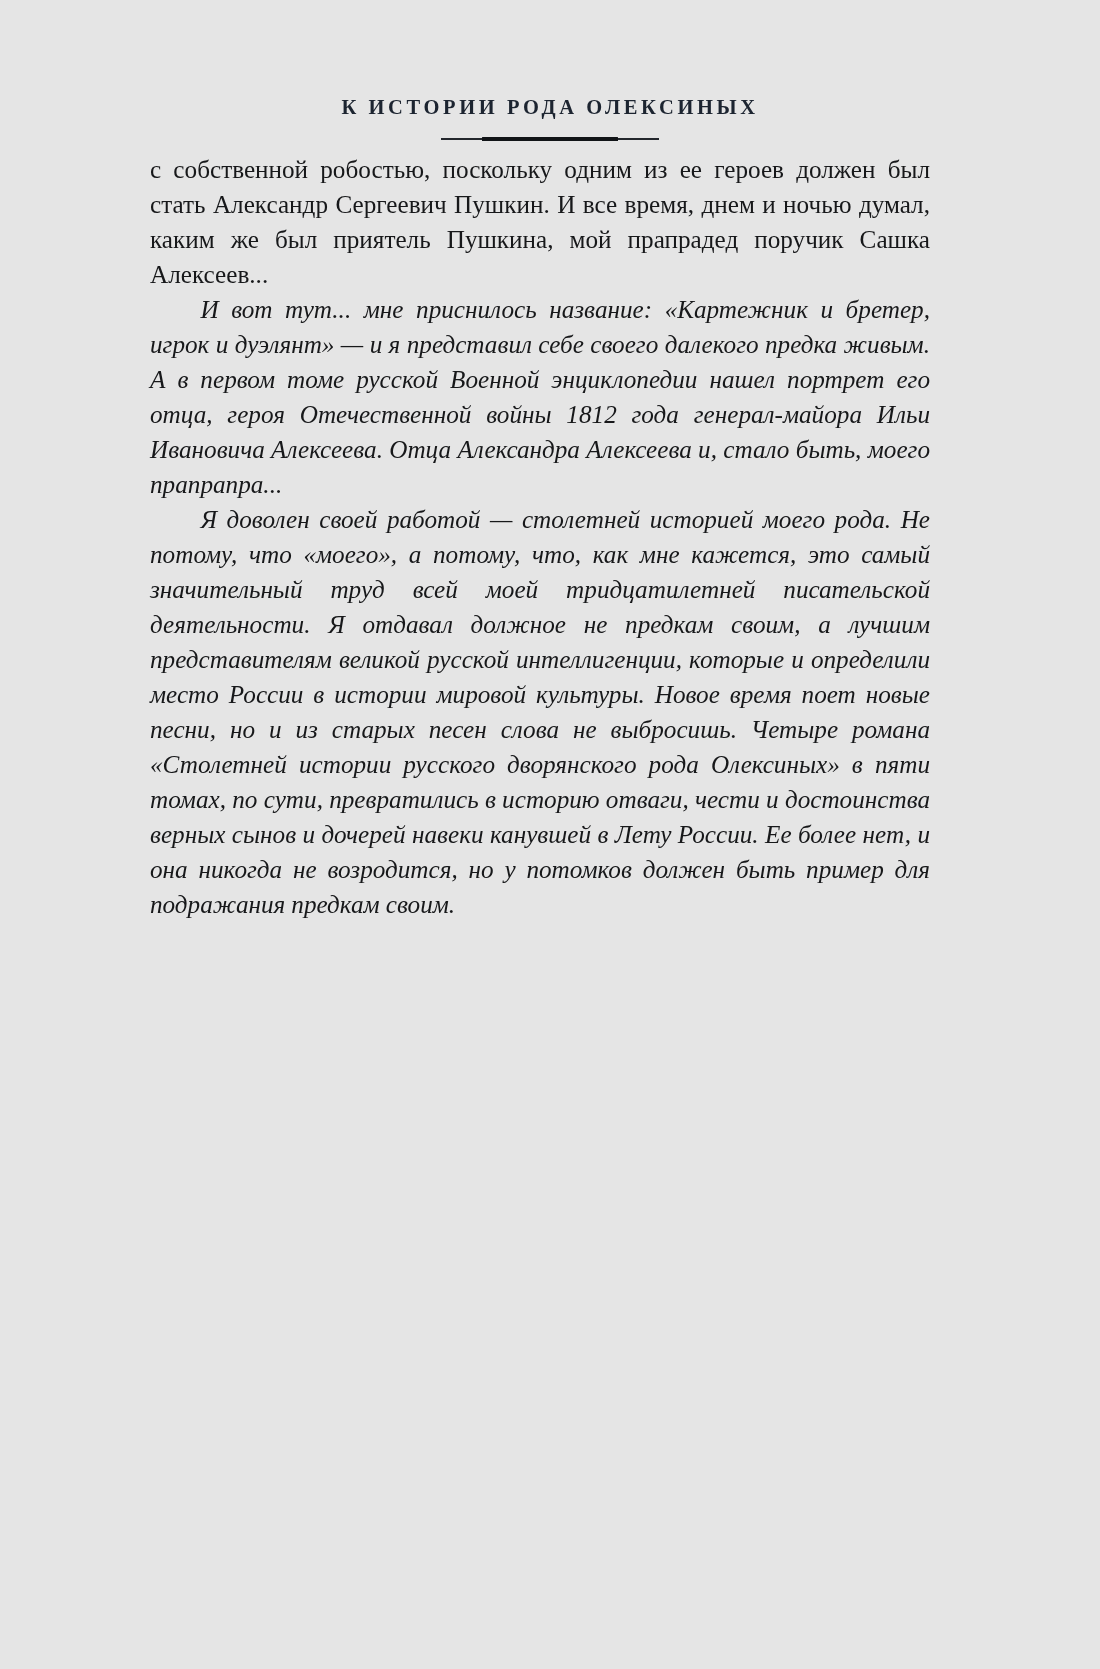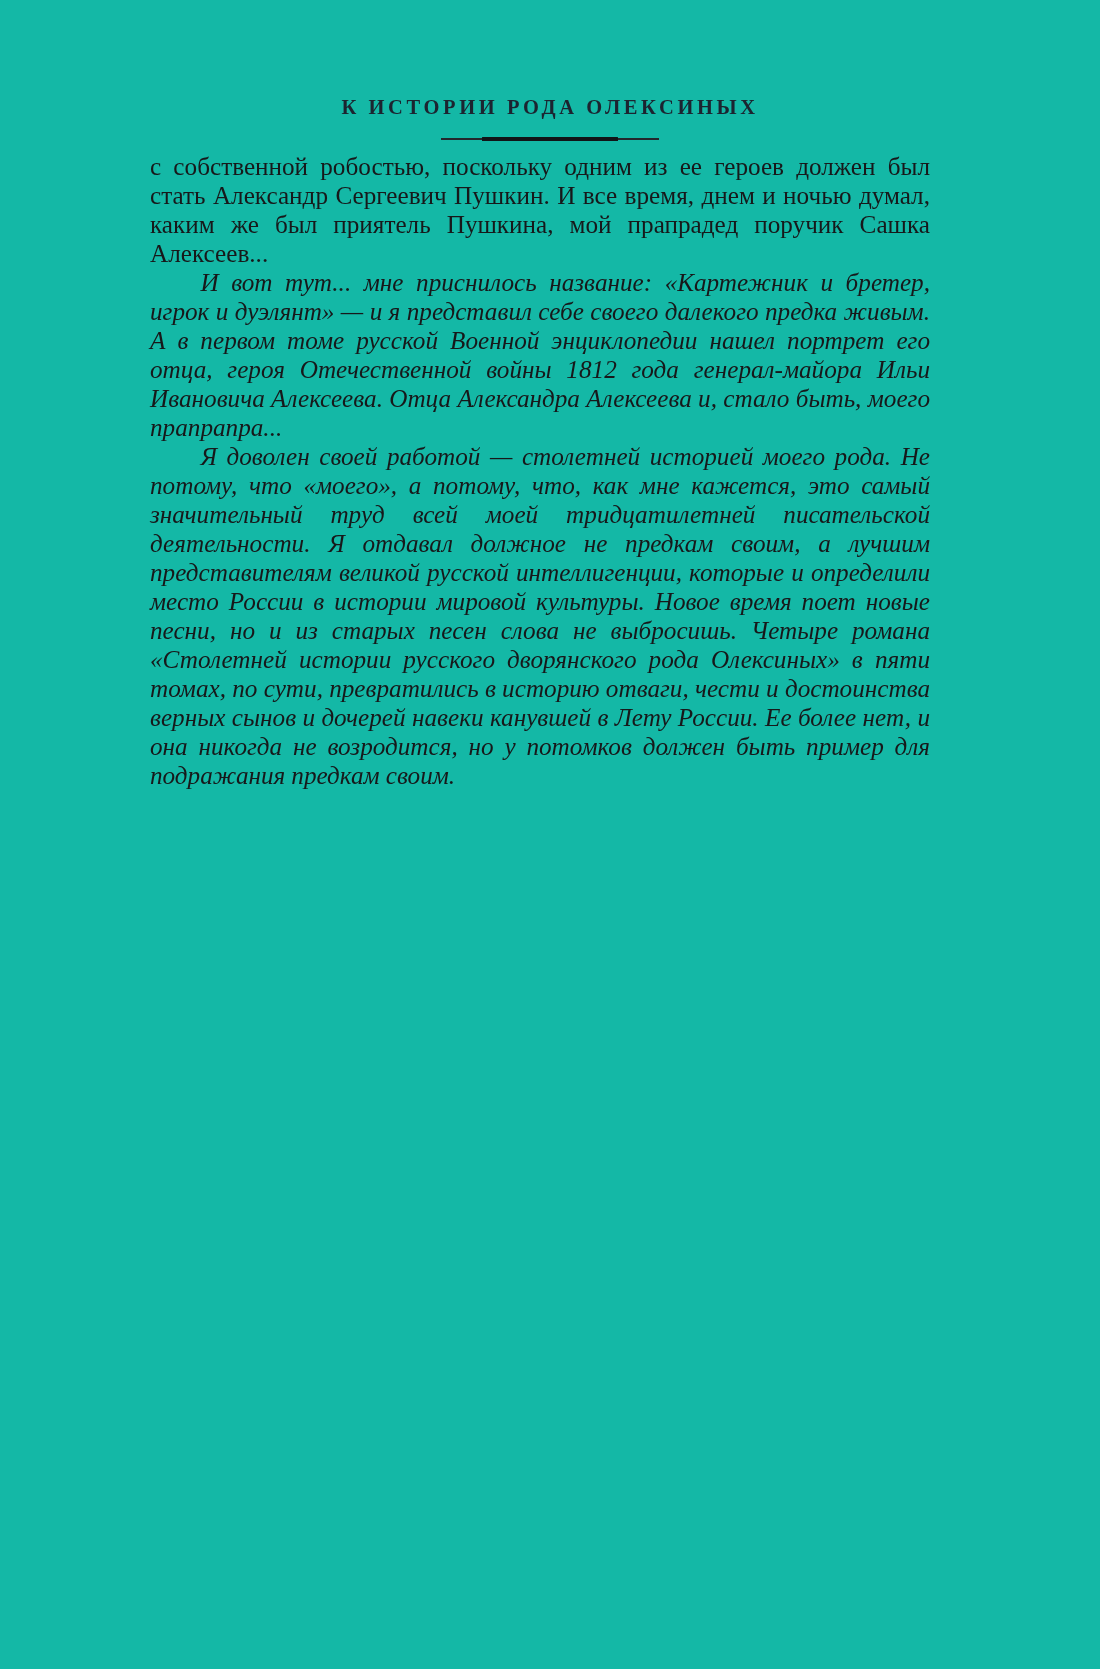--- a/index.html
+++ b/index.html
@@ -72,39 +72,39 @@
   
   .textblock {
     position: absolute;
     top: 152px;
     left: 150px;
     width: 780px;
   }
   p.para {
     margin: 0;
     font-size: 25.2px;
-    line-height: 29px;
+    line-height: 35px;
     text-align: justify;
     text-justify: inter-word;
     text-indent: 0;
     hyphens: manual;
     -webkit-hyphens: manual;
     word-spacing: -0.2px;
   }
   p.para.indent {
     text-indent: 2.0em;
     font-style: italic;
   }
   
   p.para:last-line { text-align: left; }
 </style>
 </head>
 <body>
 
-<div class="page" style="background: #14b8a6; color: rgb(23, 24, 26);">
+<div class="page" style="background: #e5e5e5; color: rgb(23, 24, 26);">
 
   <div class="running-head">К ИСТОРИИ РОДА ОЛЕКСИНЫХ</div>
 
   <div class="rule-wrap">
     <div class="rule">
       <div class="thin"></div>
       <div class="thick"></div>
     </div>
   </div>
 

